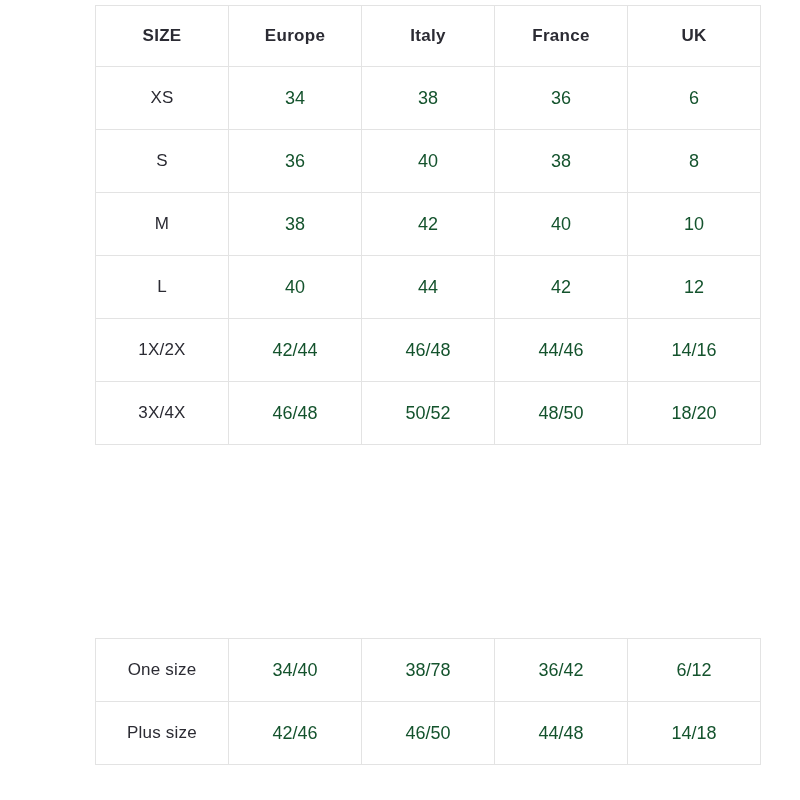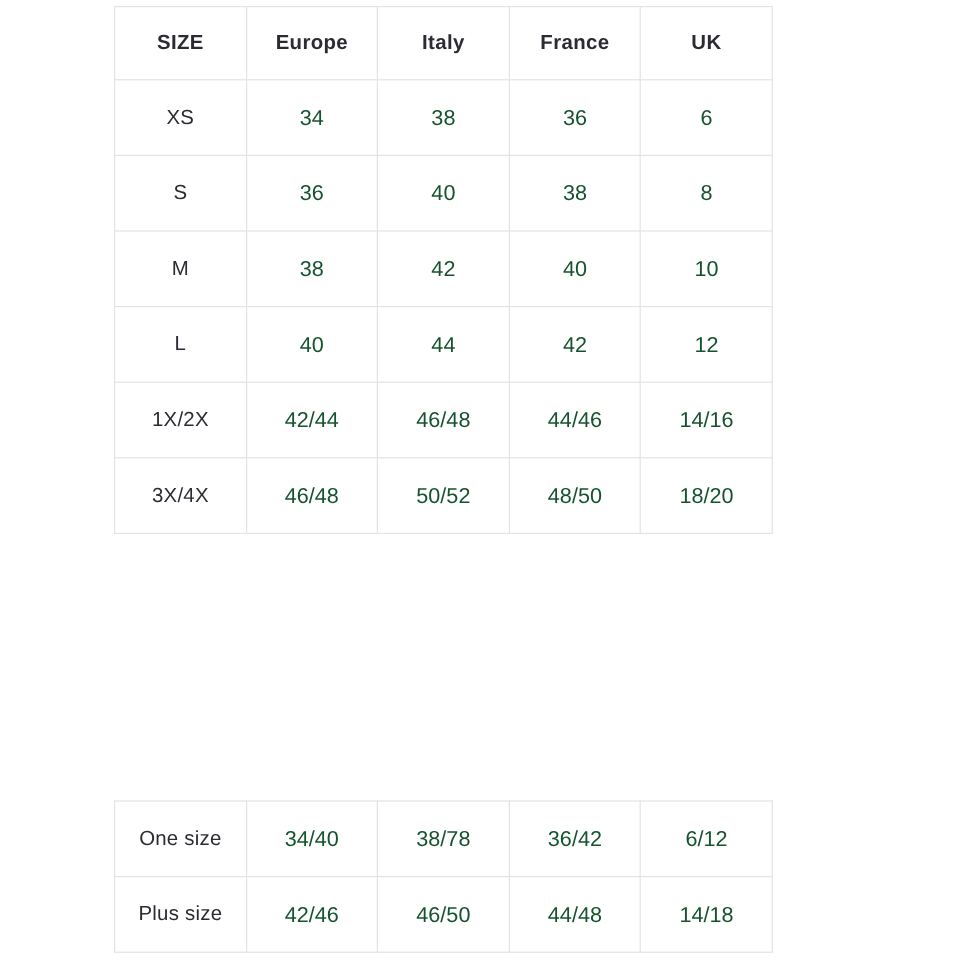--- a/index.html
+++ b/index.html
@@ -10,27 +10,27 @@
   .page {
     position: relative;
     width: 800px;
     height: 800px;
     background: #ffffff;
     font-family: "Liberation Sans", sans-serif;
   }
   table.size-table {
     position: absolute;
     left: 95px;
-    width: 549px;
+    width: 666px;
     border-collapse: collapse;
     table-layout: fixed;
     background: #ffffff;
   }
   #main-size-table { top: 5px; }
-  #special-size-table { top: 667px; }
+  #special-size-table { top: 638px; }
 
   table.size-table th,
   table.size-table td {
     border: 1px solid #e3e3e3;
     text-align: center;
     vertical-align: middle;
     padding: 0;
   }
   table.size-table thead th {
     height: 60px;

